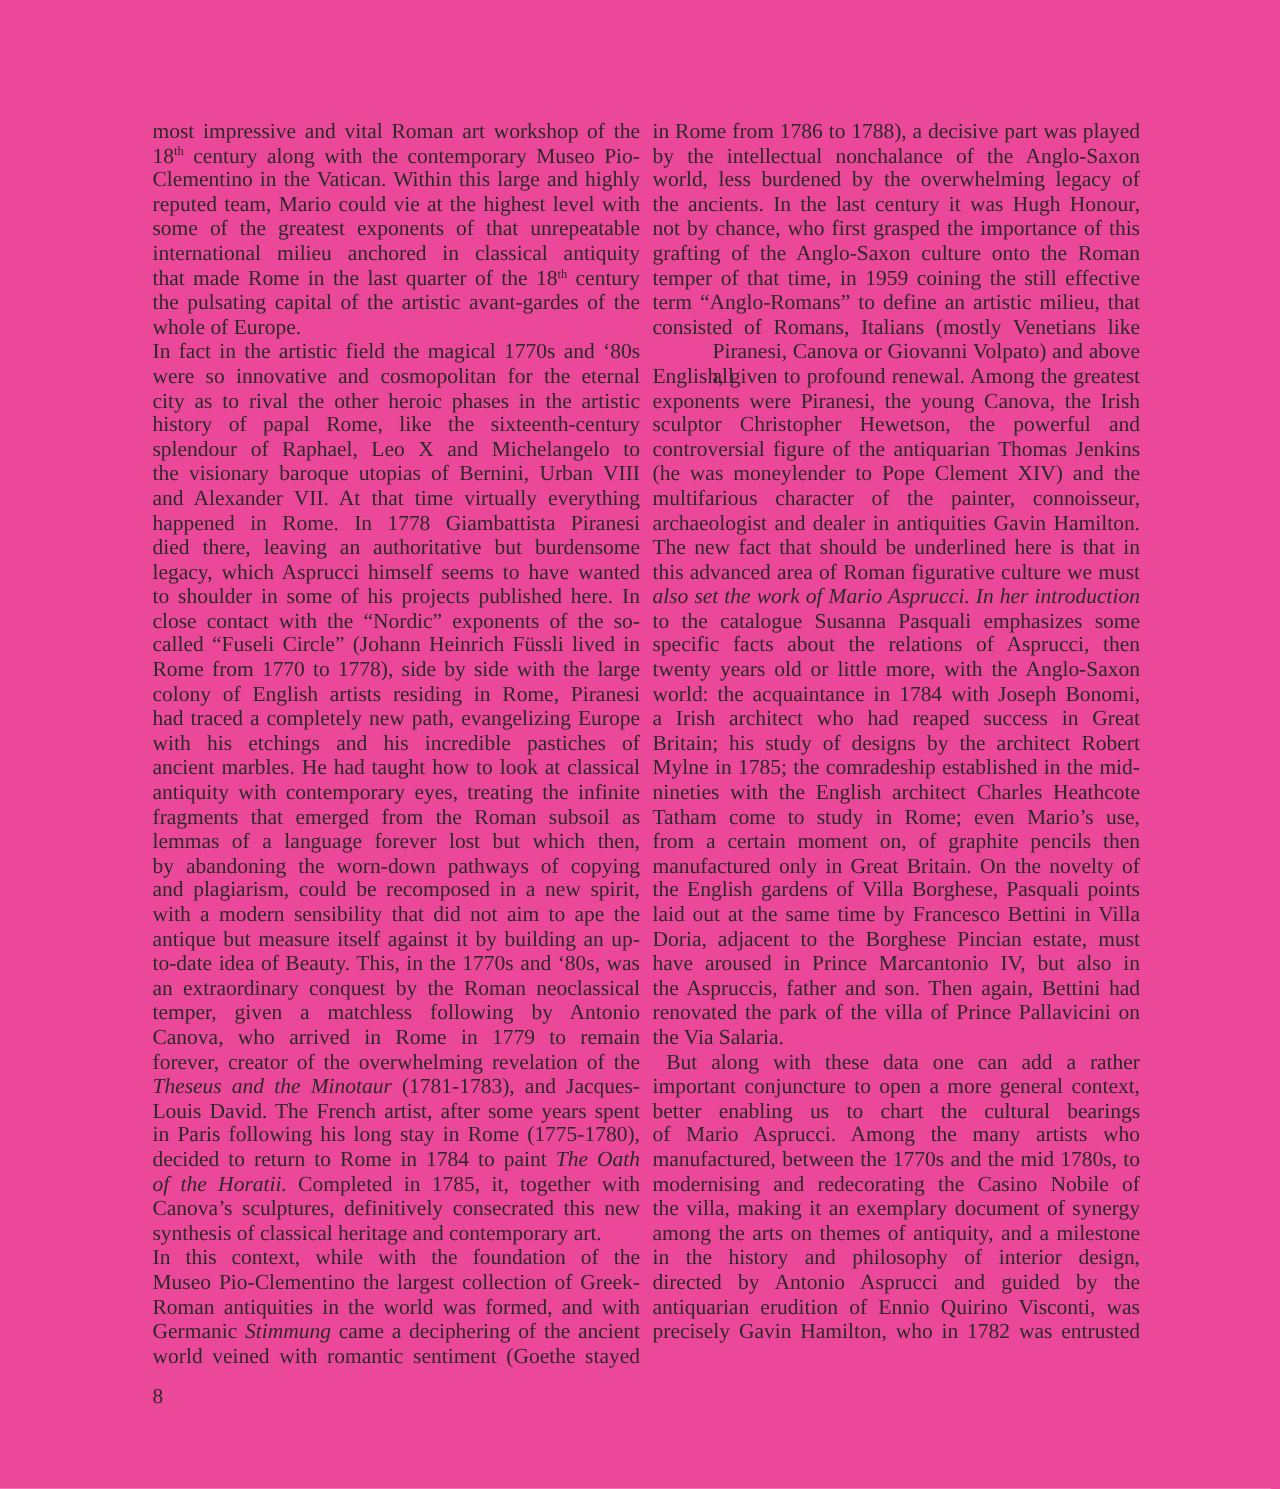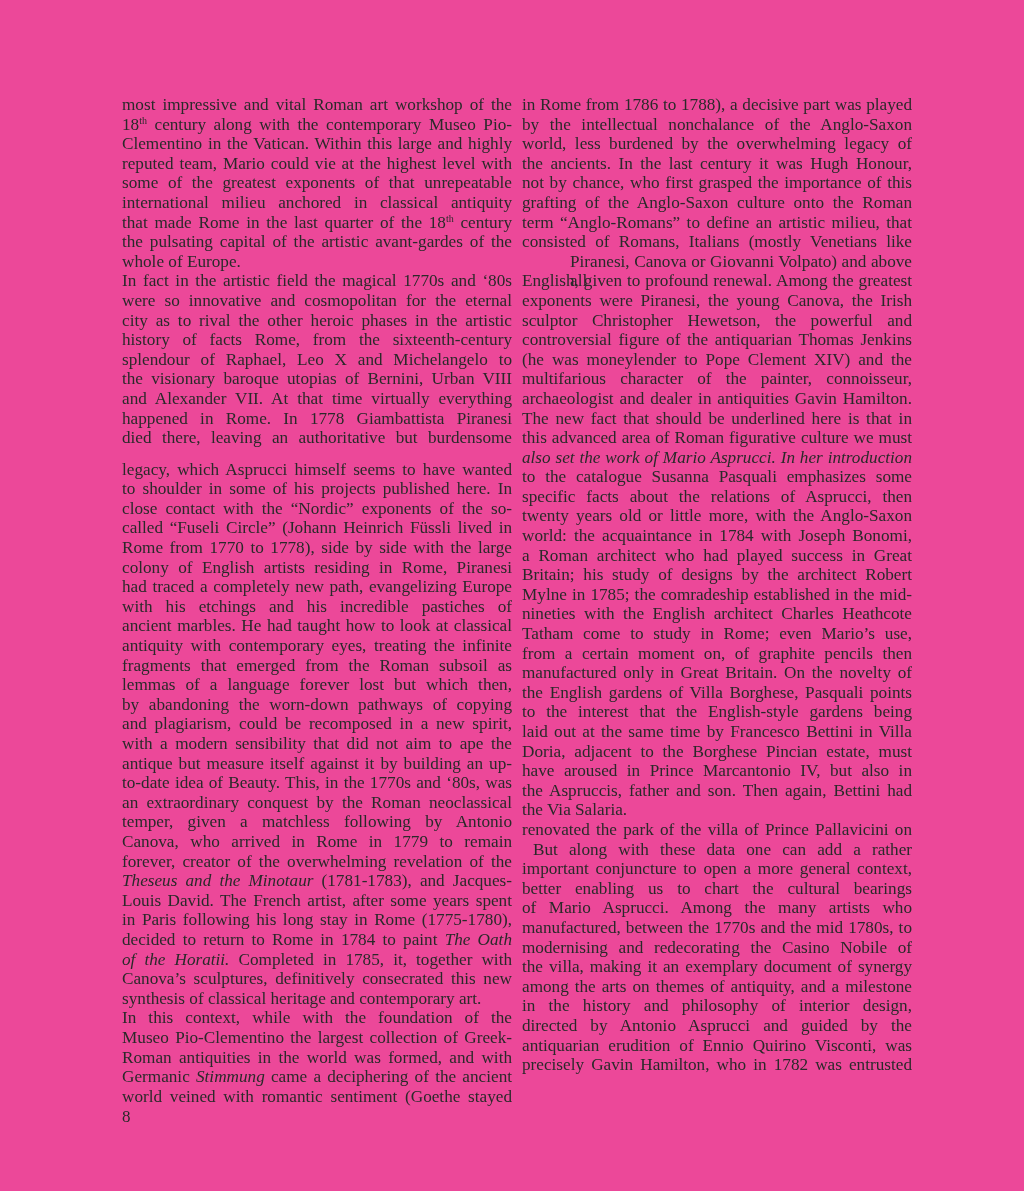--- a/index.html
+++ b/index.html
@@ -39,27 +39,27 @@
       <div class="line" style="white-space: normal;">Clementino in the Vatican. Within this large and highly</div>
       <div class="line" style="white-space: normal;">reputed team, Mario could vie at the highest level with</div>
       <div class="line" style="white-space: normal;">some of the greatest exponents of that unrepeatable</div>
       <div class="line" style="white-space: normal;">international milieu anchored in classical antiquity</div>
       <div class="line" style="white-space: normal;"><span>that made Rome in the last quarter of the 18</span><sup>th</sup><span> century</span></div>
       <div class="line" style="white-space: normal;">the pulsating capital of the artistic avant-gardes of the</div>
       <div class="line last" style="white-space: normal;">whole of Europe.</div>
       <div class="line" style="white-space: normal;">In fact in the artistic field the magical 1770s and ‘80s</div>
       <div class="line" style="white-space: normal;">were so innovative and cosmopolitan for the eternal</div>
       <div class="line" style="white-space: normal;">city as to rival the other heroic phases in the artistic</div>
-      <div class="line" style="white-space: normal;">history of facts Rome, from the sixteenth-century</div>
+      <div class="line" style="white-space: normal;">history of papal Rome, like the sixteenth-century</div>
       <div class="line" style="white-space: normal;">splendour of Raphael, Leo X and Michelangelo to</div>
       <div class="line" style="white-space: normal;">the visionary baroque utopias of Bernini, Urban VIII</div>
       <div class="line" style="white-space: normal;">and Alexander VII. At that time virtually everything</div>
       <div class="line" style="white-space: normal;">happened in Rome. In 1778 Giambattista Piranesi</div>
       <div class="line" style="white-space: normal;">died there, leaving an authoritative but burdensome</div>
-      <div class="line" style="white-space: normal; margin-top: 12px;">legacy, which Asprucci himself seems to have wanted</div>
+      <div class="line" style="white-space: normal;">legacy, which Asprucci himself seems to have wanted</div>
       <div class="line" style="white-space: normal;">to shoulder in some of his projects published here. In</div>
       <div class="line" style="white-space: normal;">close contact with the “Nordic” exponents of the so-</div>
       <div class="line" style="white-space: normal;">called “Fuseli Circle” (Johann Heinrich Füssli lived in</div>
       <div class="line" style="white-space: normal;">Rome from 1770 to 1778), side by side with the large</div>
       <div class="line" style="white-space: normal;">colony of English artists residing in Rome, Piranesi</div>
       <div class="line" style="white-space: normal;">had traced a completely new path, evangelizing Europe</div>
       <div class="line" style="white-space: normal;">with his etchings and his incredible pastiches of</div>
       <div class="line" style="white-space: normal;">ancient marbles. He had taught how to look at classical</div>
       <div class="line" style="white-space: normal;">antiquity with contemporary eyes, treating the infinite</div>
       <div class="line" style="white-space: normal;">fragments that emerged from the Roman subsoil as</div>
@@ -86,52 +86,52 @@
       <div class="line" style="white-space: normal;"><span>Germanic </span><i>Stimmung</i><span> came a deciphering of the ancient</span></div>
       <div class="line" style="white-space: normal;">world veined with romantic sentiment (Goethe stayed</div>
     </div>
   <div class="col col-right">
       <div class="line" style="white-space: normal;">in Rome from 1786 to 1788), a decisive part was played</div>
       <div class="line" style="white-space: normal;">by the intellectual nonchalance of the Anglo-Saxon</div>
       <div class="line" style="white-space: normal;">world, less burdened by the overwhelming legacy of</div>
       <div class="line" style="white-space: normal;">the ancients. In the last century it was Hugh Honour,</div>
       <div class="line" style="white-space: normal;">not by chance, who first grasped the importance of this</div>
       <div class="line" style="white-space: normal;">grafting of the Anglo-Saxon culture onto the Roman</div>
+      <div class="line" style="white-space: normal;">temper of that time, in 1959 coining the still effective</div>
       <div class="line" style="white-space: normal;">term “Anglo-Romans” to define an artistic milieu, that</div>
       <div class="line" style="white-space: normal;">consisted of Romans, Italians (mostly Venetians like</div>
       <div class="line" style="white-space: normal; margin-left: 48px;">Piranesi, Canova or Giovanni Volpato) and above all</div>
       <div class="line" style="white-space: normal;">English, given to profound renewal. Among the greatest</div>
       <div class="line" style="white-space: normal;">exponents were Piranesi, the young Canova, the Irish</div>
       <div class="line" style="white-space: normal;">sculptor Christopher Hewetson, the powerful and</div>
       <div class="line" style="white-space: normal;">controversial figure of the antiquarian Thomas Jenkins</div>
       <div class="line" style="white-space: normal;">(he was moneylender to Pope Clement XIV) and the</div>
       <div class="line" style="white-space: normal;">multifarious character of the painter, connoisseur,</div>
       <div class="line" style="white-space: normal;">archaeologist and dealer in antiquities Gavin Hamilton.</div>
       <div class="line" style="white-space: normal;">The new fact that should be underlined here is that in</div>
       <div class="line" style="white-space: normal;">this advanced area of Roman figurative culture we must</div>
       <div class="line" style="white-space: normal; font-style: italic;">also set the work of Mario Asprucci. In her introduction</div>
       <div class="line" style="white-space: normal;">to the catalogue Susanna Pasquali emphasizes some</div>
       <div class="line" style="white-space: normal;">specific facts about the relations of Asprucci, then</div>
       <div class="line" style="white-space: normal;">twenty years old or little more, with the Anglo-Saxon</div>
       <div class="line" style="white-space: normal;">world: the acquaintance in 1784 with Joseph Bonomi,</div>
-      <div class="line" style="white-space: normal;">a Roman architect who had played success in Great</div>
+      <div class="line" style="white-space: normal;">a Irish architect who had reaped success in Great</div>
       <div class="line" style="white-space: normal;">Britain; his study of designs by the architect Robert</div>
       <div class="line" style="white-space: normal;">Mylne in 1785; the comradeship established in the mid-</div>
       <div class="line" style="white-space: normal;">nineties with the English architect Charles Heathcote</div>
       <div class="line" style="white-space: normal;">Tatham come to study in Rome; even Mario’s use,</div>
       <div class="line" style="white-space: normal;">from a certain moment on, of graphite pencils then</div>
       <div class="line" style="white-space: normal;">manufactured only in Great Britain. On the novelty of</div>
       <div class="line" style="white-space: normal;">the English gardens of Villa Borghese, Pasquali points</div>
-      <div class="line" style="white-space: normal;">to the interest that the English-style gardens being</div>
       <div class="line" style="white-space: normal;">laid out at the same time by Francesco Bettini in Villa</div>
       <div class="line" style="white-space: normal;">Doria, adjacent to the Borghese Pincian estate, must</div>
       <div class="line" style="white-space: normal;">have aroused in Prince Marcantonio IV, but also in</div>
       <div class="line" style="white-space: normal;">the Aspruccis, father and son. Then again, Bettini had</div>
+      <div class="line" style="white-space: normal;">renovated the park of the villa of Prince Pallavicini on</div>
       <div class="line last" style="white-space: normal;">the Via Salaria.</div>
-      <div class="line" style="white-space: normal;">renovated the park of the villa of Prince Pallavicini on</div>
       <div class="line indent" style="white-space: normal;">But along with these data one can add a rather</div>
       <div class="line" style="white-space: normal;">important conjuncture to open a more general context,</div>
       <div class="line" style="white-space: normal;">better enabling us to chart the cultural bearings</div>
       <div class="line" style="white-space: normal;">of Mario Asprucci. Among the many artists who</div>
       <div class="line" style="white-space: normal;">manufactured, between the 1770s and the mid 1780s, to</div>
       <div class="line" style="white-space: normal;">modernising and redecorating the Casino Nobile of</div>
       <div class="line" style="white-space: normal;">the villa, making it an exemplary document of synergy</div>
       <div class="line" style="white-space: normal;">among the arts on themes of antiquity, and a milestone</div>
       <div class="line" style="white-space: normal;">in the history and philosophy of interior design,</div>
       <div class="line" style="white-space: normal;">directed by Antonio Asprucci and guided by the</div>

